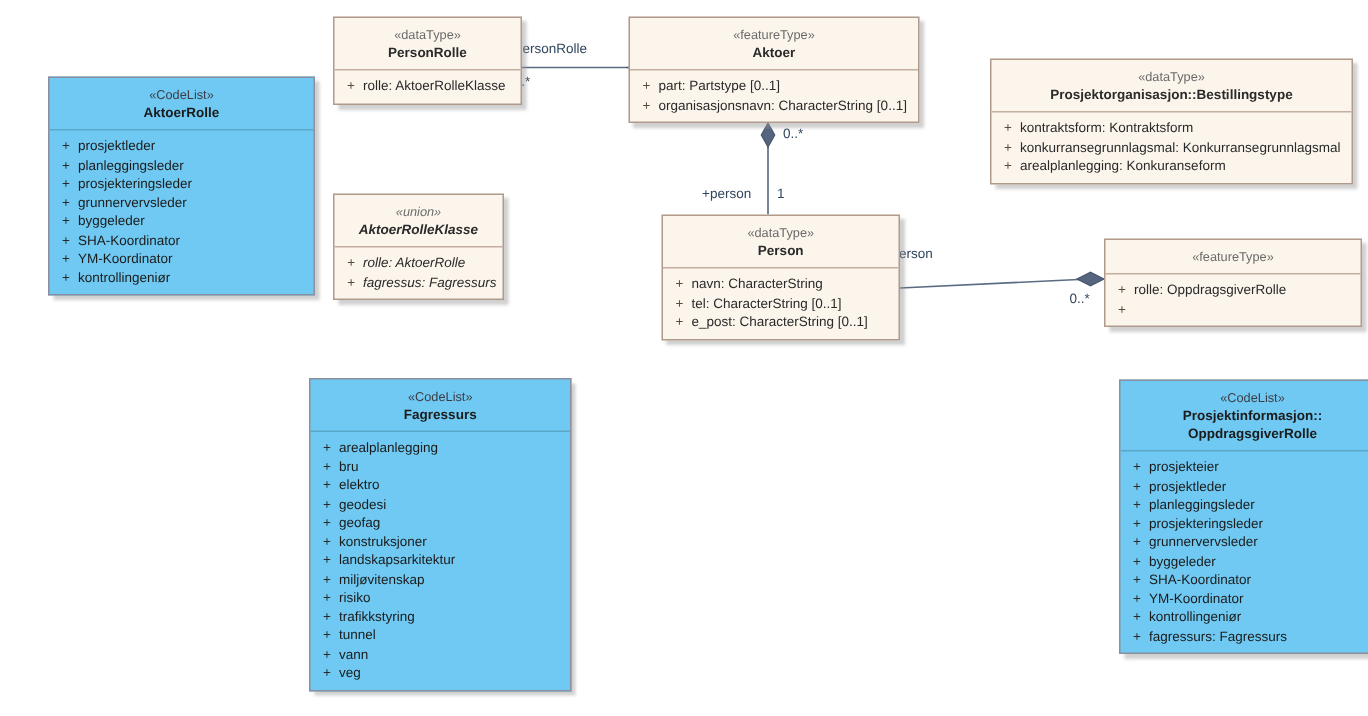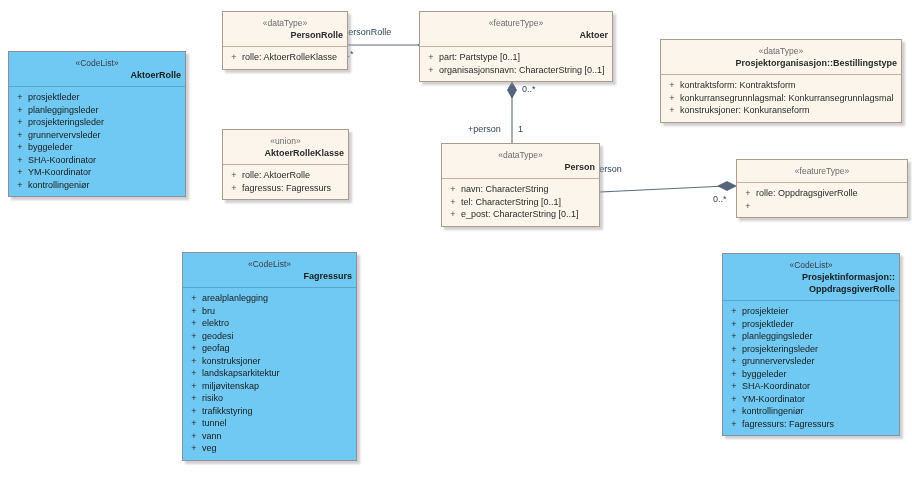--- a/index.html
+++ b/index.html
@@ -17,20 +17,21 @@
   }
   .uml-class {
     position: absolute;
     box-sizing: border-box;
     border: 1px solid #9a8f96;
     box-shadow: 3px 3px 2px rgba(150,150,150,0.45);
   }
   .uml-class.blue {
     background: #6FC9F2;
     border-color: #8b8f9e;
+    margin-left: 24px;
   }
   .uml-class.beige {
     background: #FCF5EC;
     border-color: #b09a8c;
   }
   .cls-header {
     padding: 5px 4px 5px 4px;
     text-align: center;
     line-height: 12px;
   }
@@ -41,21 +42,20 @@
     white-space: nowrap;
   }
   .blue .stereo { color: #3c3c46; }
   .beige .stereo { color: #6a6a6a; }
   .cls-name {
     font-size: 9px;
     font-weight: bold;
     color: #1b1b1b;
     display: block;
     white-space: nowrap;
-    text-align: right;
   }
   .beige .cls-name { color: #2a2a2a; }
   .cls-sep {
     height: 1px;
     background: #9a8f96;
     font-size: 0;
     line-height: 0;
   }
   .blue .cls-sep { background: #5aa7c8; }
   .beige .cls-sep { background: #c3ae9f; }
@@ -210,26 +210,26 @@
       <div class="attr-row">
           <span class="attr-vis">+</span>
           <span class="attr-txt">kontraktsform: Kontraktsform</span>
         </div>
       <div class="attr-row">
           <span class="attr-vis">+</span>
           <span class="attr-txt">konkurransegrunnlagsmal: Konkurransegrunnlagsmal</span>
         </div>
       <div class="attr-row">
           <span class="attr-vis">+</span>
-          <span class="attr-txt">konstruksjoner: Konkuranseform</span>
-        </div>
-    </div>
-  </div>
-
-  <div class="uml-class beige" style="left:222px; top:129px; width:127px;">
+          <span class="attr-txt">arealplanlegging: Konkuranseform</span>
+        </div>
+    </div>
+  </div>
+
+  <div class="uml-class beige" style="left:222px; top:129px; width:114px;font-style:italic;">
     <div class="cls-header">
       <span class="stereo">«union»</span>
       <span class="cls-name">AktoerRolleKlasse</span>
     </div>
     <div class="cls-sep"></div>
     <div class="cls-attrs">
       <div class="attr-row">
           <span class="attr-vis">+</span>
           <span class="attr-txt">rolle: AktoerRolle</span>
         </div>

